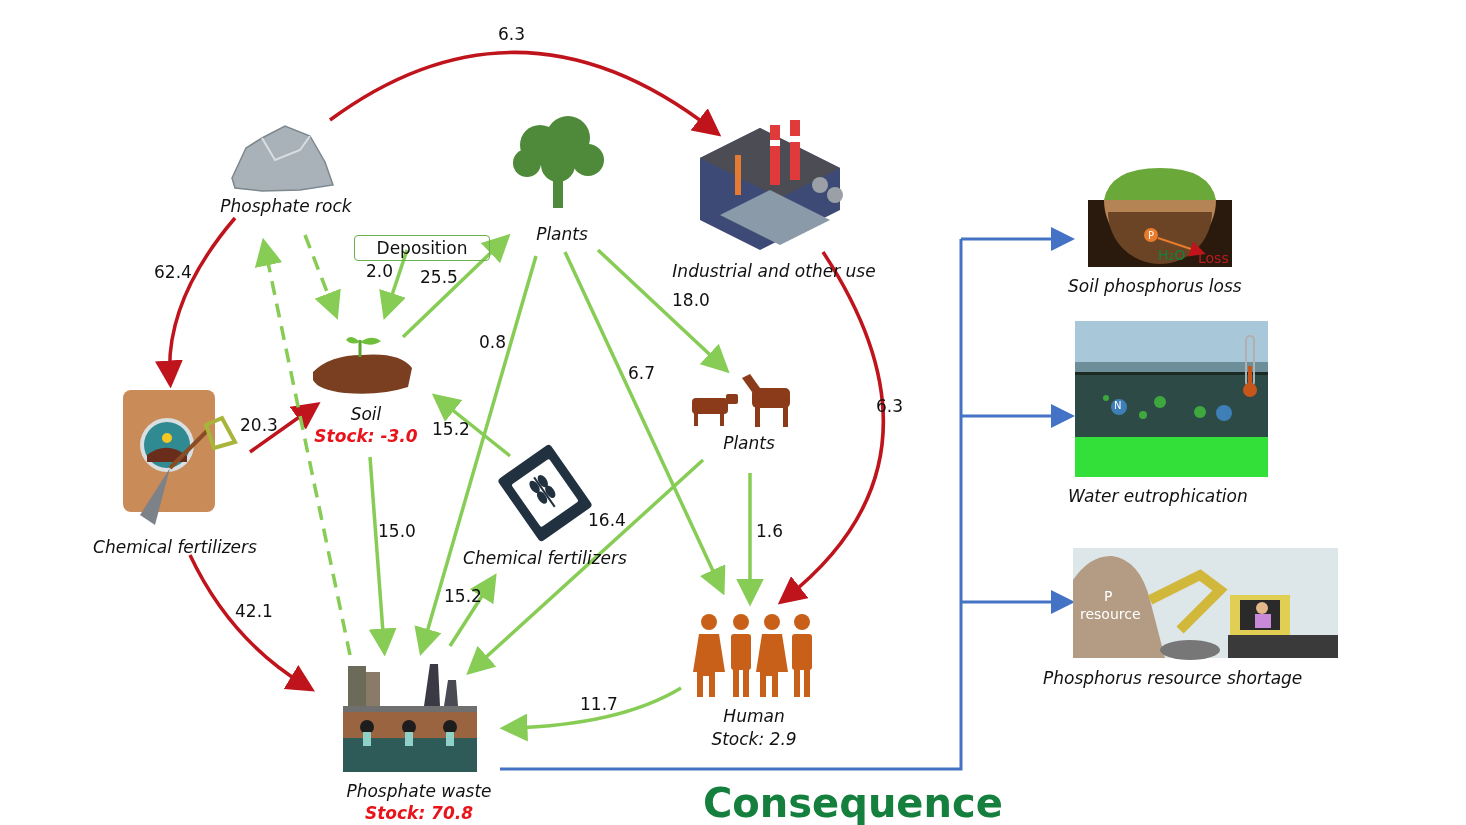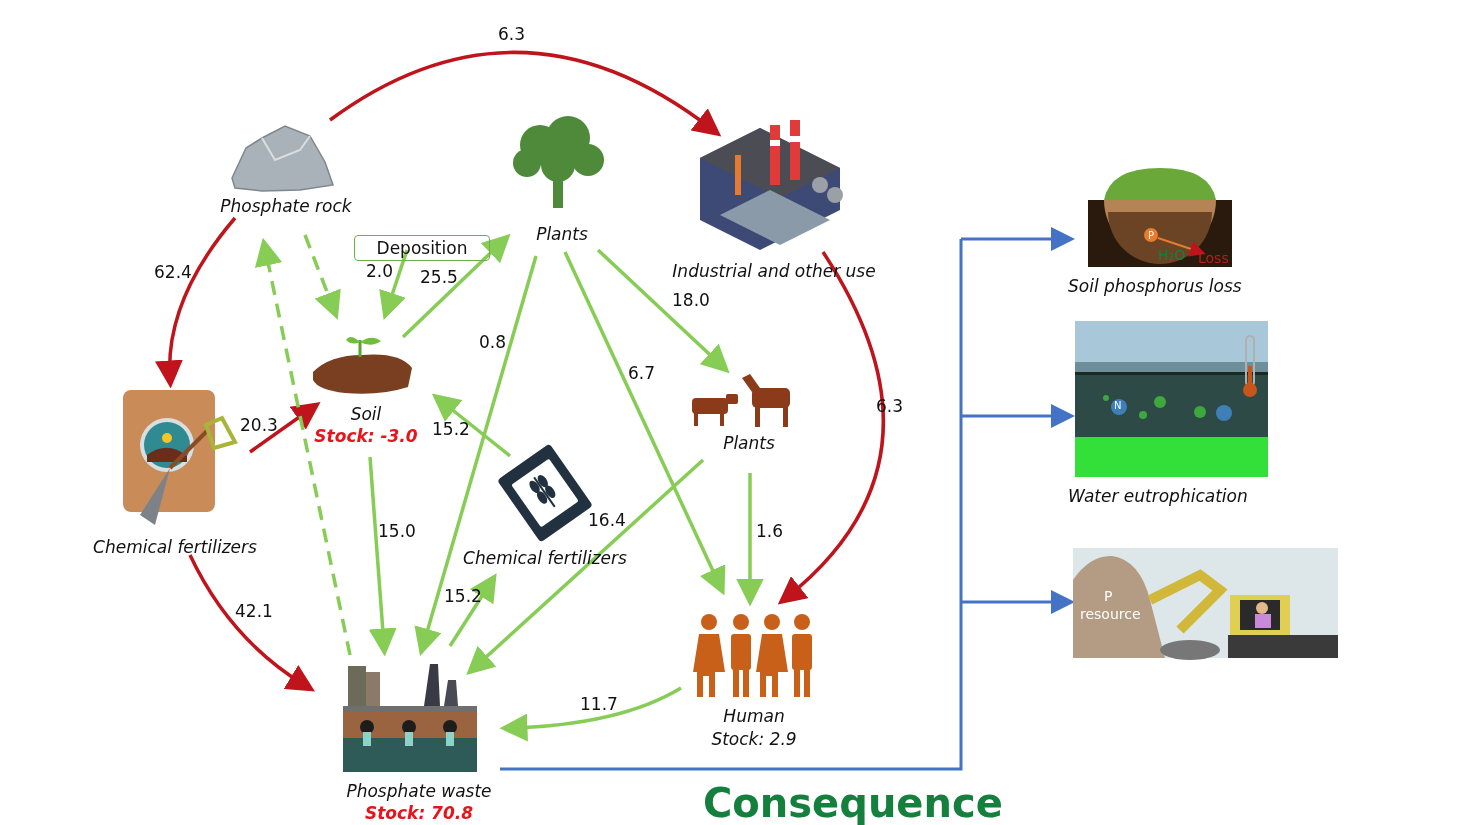--- a/index.html
+++ b/index.html
@@ -234,15 +234,16 @@
 <div class="val" style="left:580px;top:694px">11.7</div>
 
 <div class="val" style="left:1158px;top:247px;font-size:14px;color:#15803d">H₂O</div>
 <div class="val" style="left:1198px;top:250px;font-size:14px;color:#b91c1c">Loss</div>
 <div class="val" style="left:1114px;top:400px;font-size:10px;color:#fff">N</div>
 <div class="val" style="left:1104px;top:588px;font-size:14px;color:#fff">P</div>
 <div class="val" style="left:1080px;top:606px;font-size:14px;color:#fff">resource</div>
 
 <div class="lbl" style="left:1068px;top:276px">Soil phosphorus loss</div>
 <div class="lbl" style="left:1068px;top:486px">Water eutrophication</div>
+<div class="lbl" style="left:1043px;top:668px">Phosphorus resource shortage</div>
 <div class="consequence">Consequence</div>
 
 </div>
 
 </body></html>

